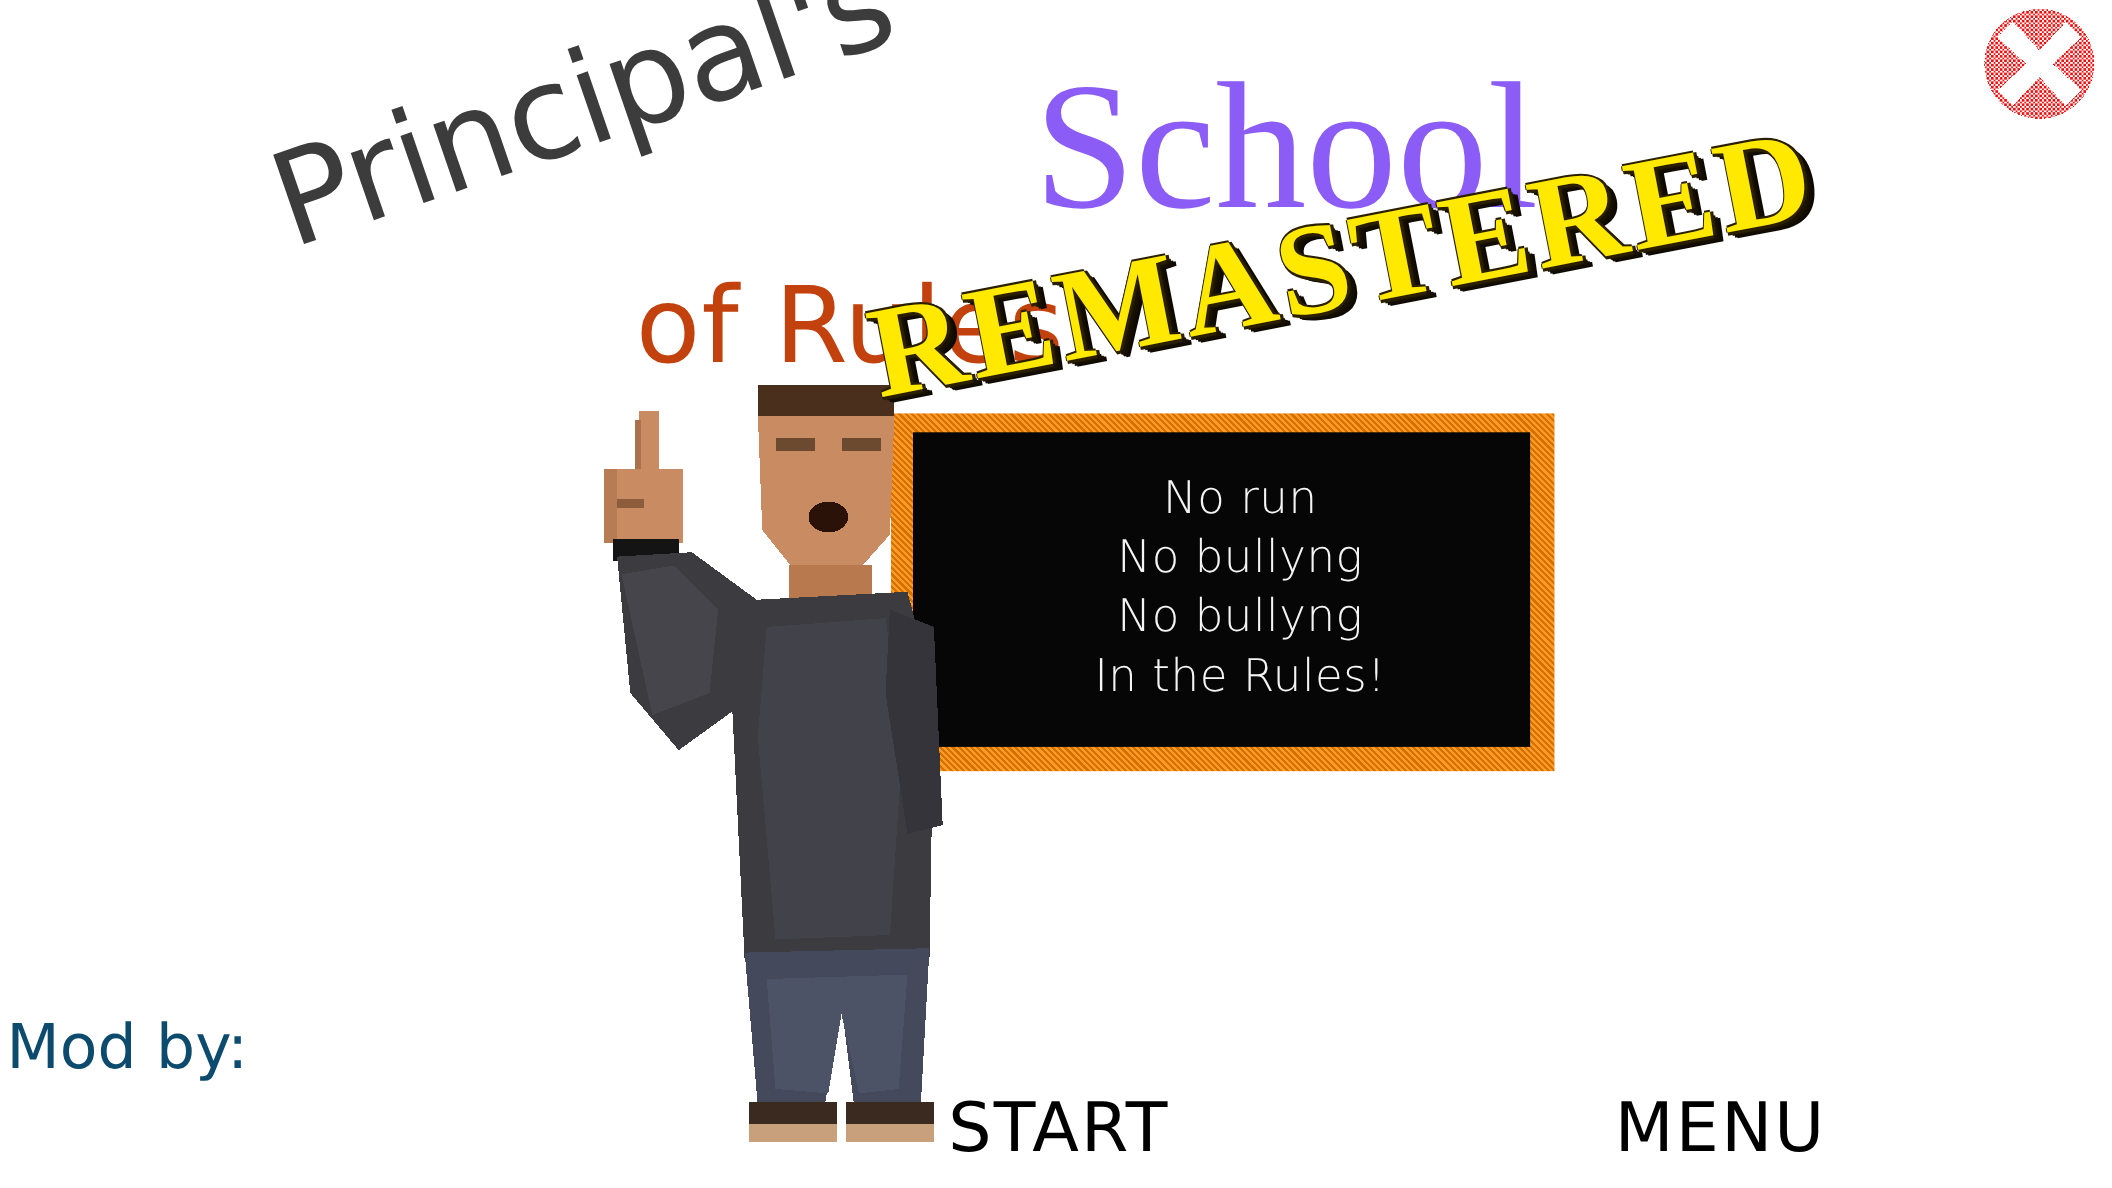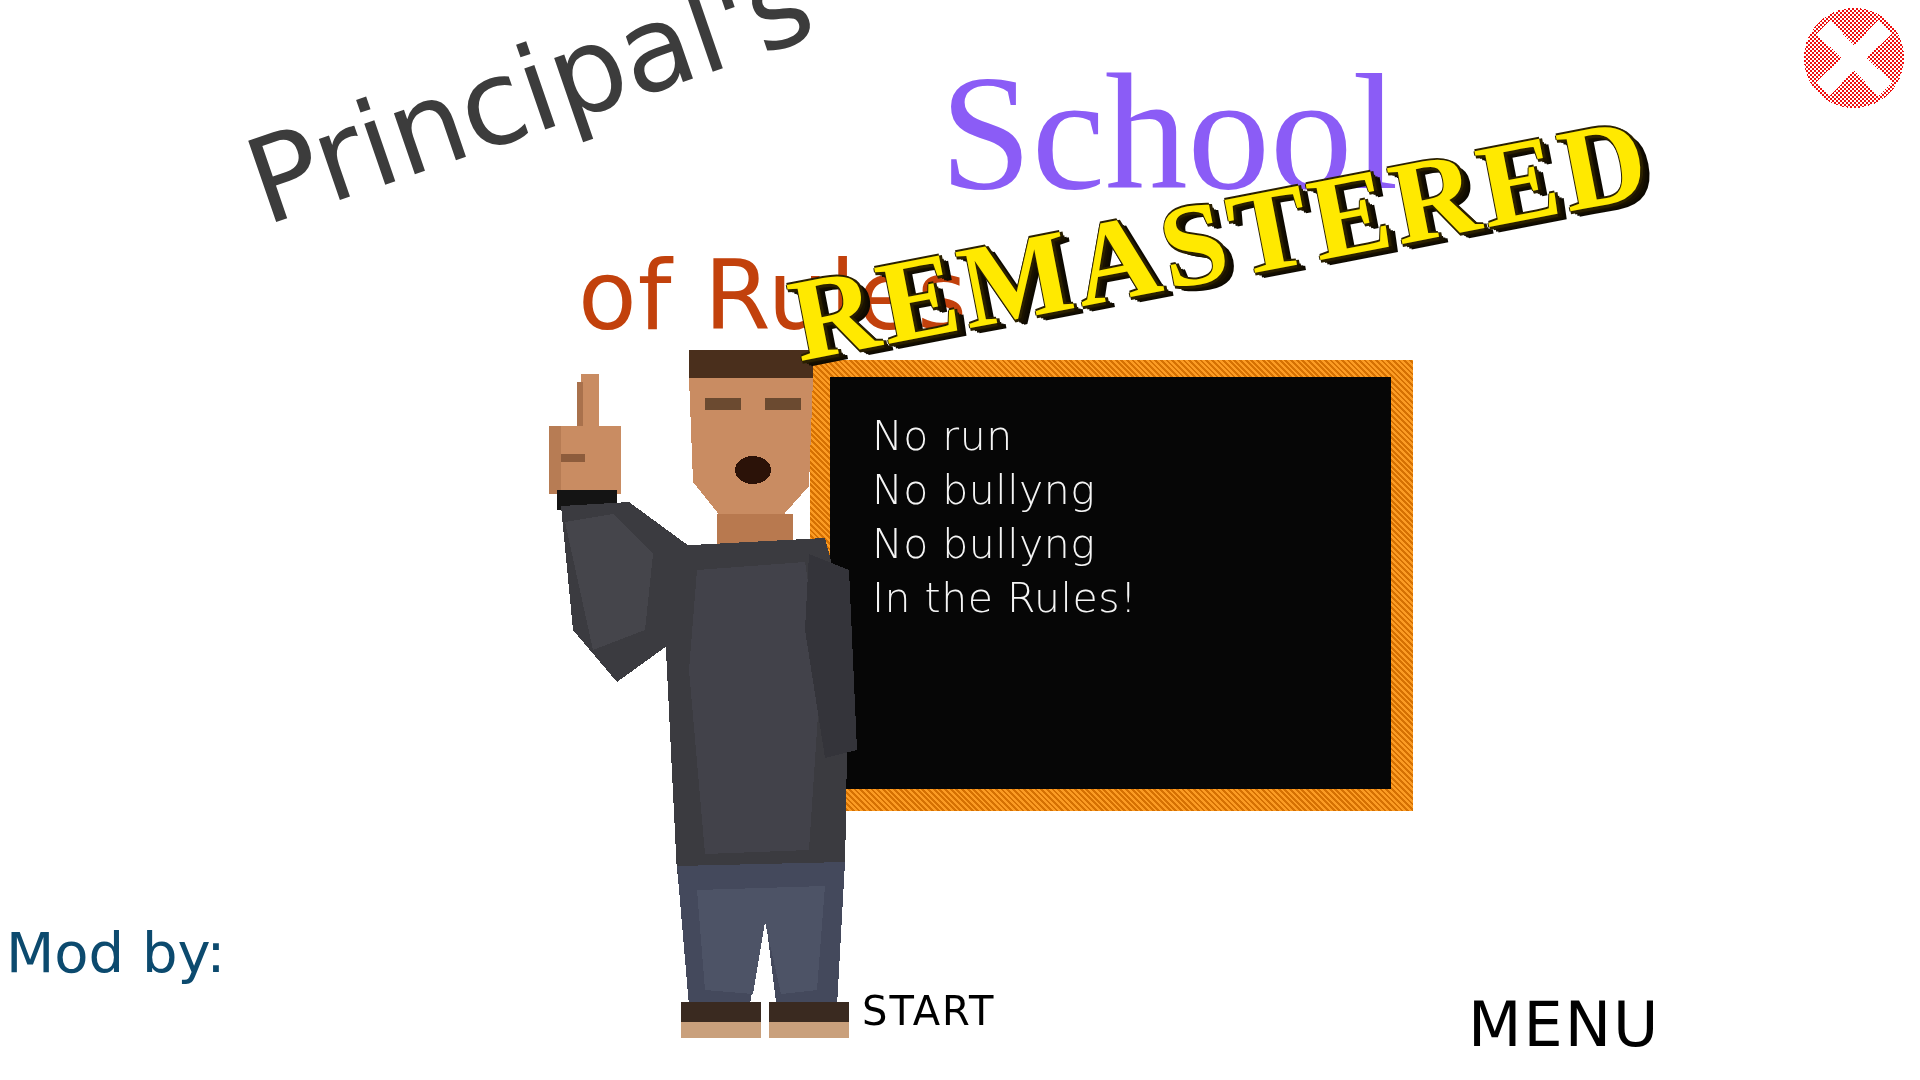--- a/index.html
+++ b/index.html
@@ -80,31 +80,32 @@
        4px 4px 0 #1a1200,
        6px 6px 0 #120d00,
        8px 7px 0 #0d0900;
     z-index: 30;
   }
 
   
   #chalkboard {
     position: absolute;
     left: 810px;
-    top: 360px;
+    top: 376px;
     width: 603px;
-    height: 451px;
+    height: 325px;
     background: #e8820c;
     background-image:
       repeating-linear-gradient(45deg,
         rgba(255,160,40,0.85) 0 2px,
         rgba(210,110,0,0.85) 2px 4px);
     padding: 0;
     box-sizing: border-box;
     z-index: 10;
+    text-align: center;
   }
   #chalkboard-inner {
     position: absolute;
     left: 20px;
     top: 17px;
     right: 22px;
     bottom: 22px;
     background: #060606;
   }
   #rules-list {
@@ -142,21 +143,21 @@
     position: absolute;
     font-family: "DejaVu Sans", sans-serif;
     font-weight: 400;
     color: #0c4a6e;
     white-space: nowrap;
   }
   #modby-label { left: 6px; top: 920px; font-size: 56px; }
   #modby-author { left: 2px; top: 992px; font-size: 56px; }
   #btn-start {
     left: 862px; top: 988px;
-    font-size: 40px;
+    font-size: 62px;
     letter-spacing: 2px;
     z-index: 40;
     background: none; border: none; padding: 0;
     cursor: pointer;
     color: #000000;
     font-family: "DejaVu Sans", sans-serif;
   }
   #btn-menu {
     left: 1468px; top: 988px;
     font-size: 62px;

